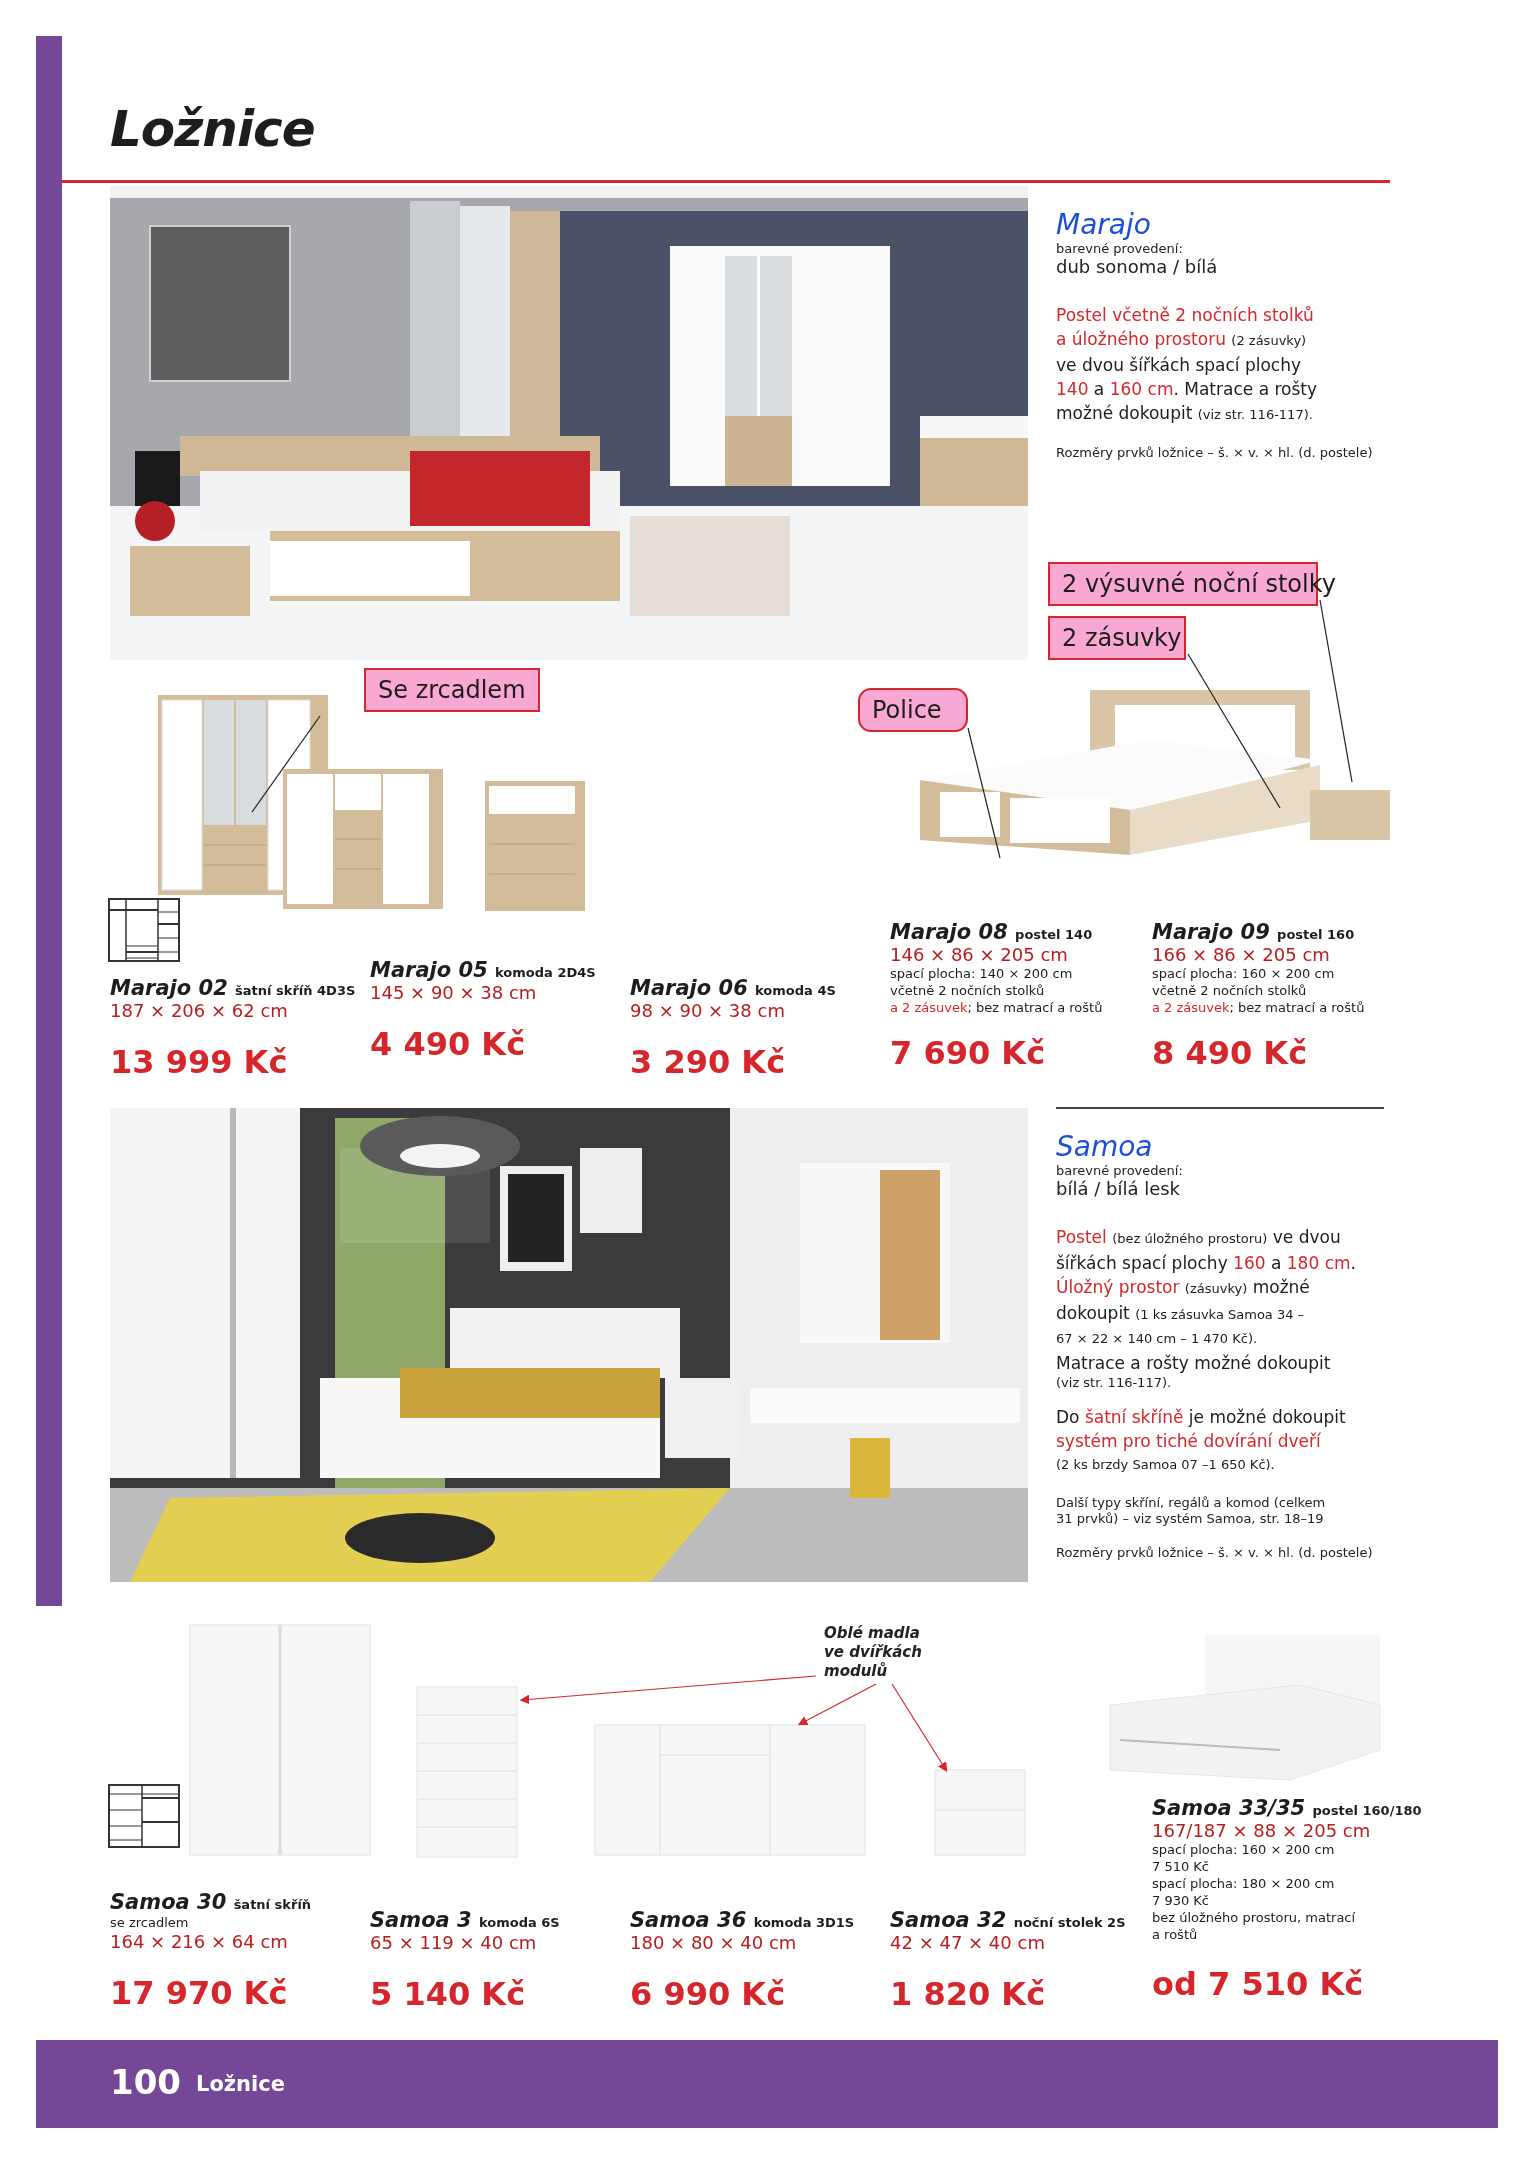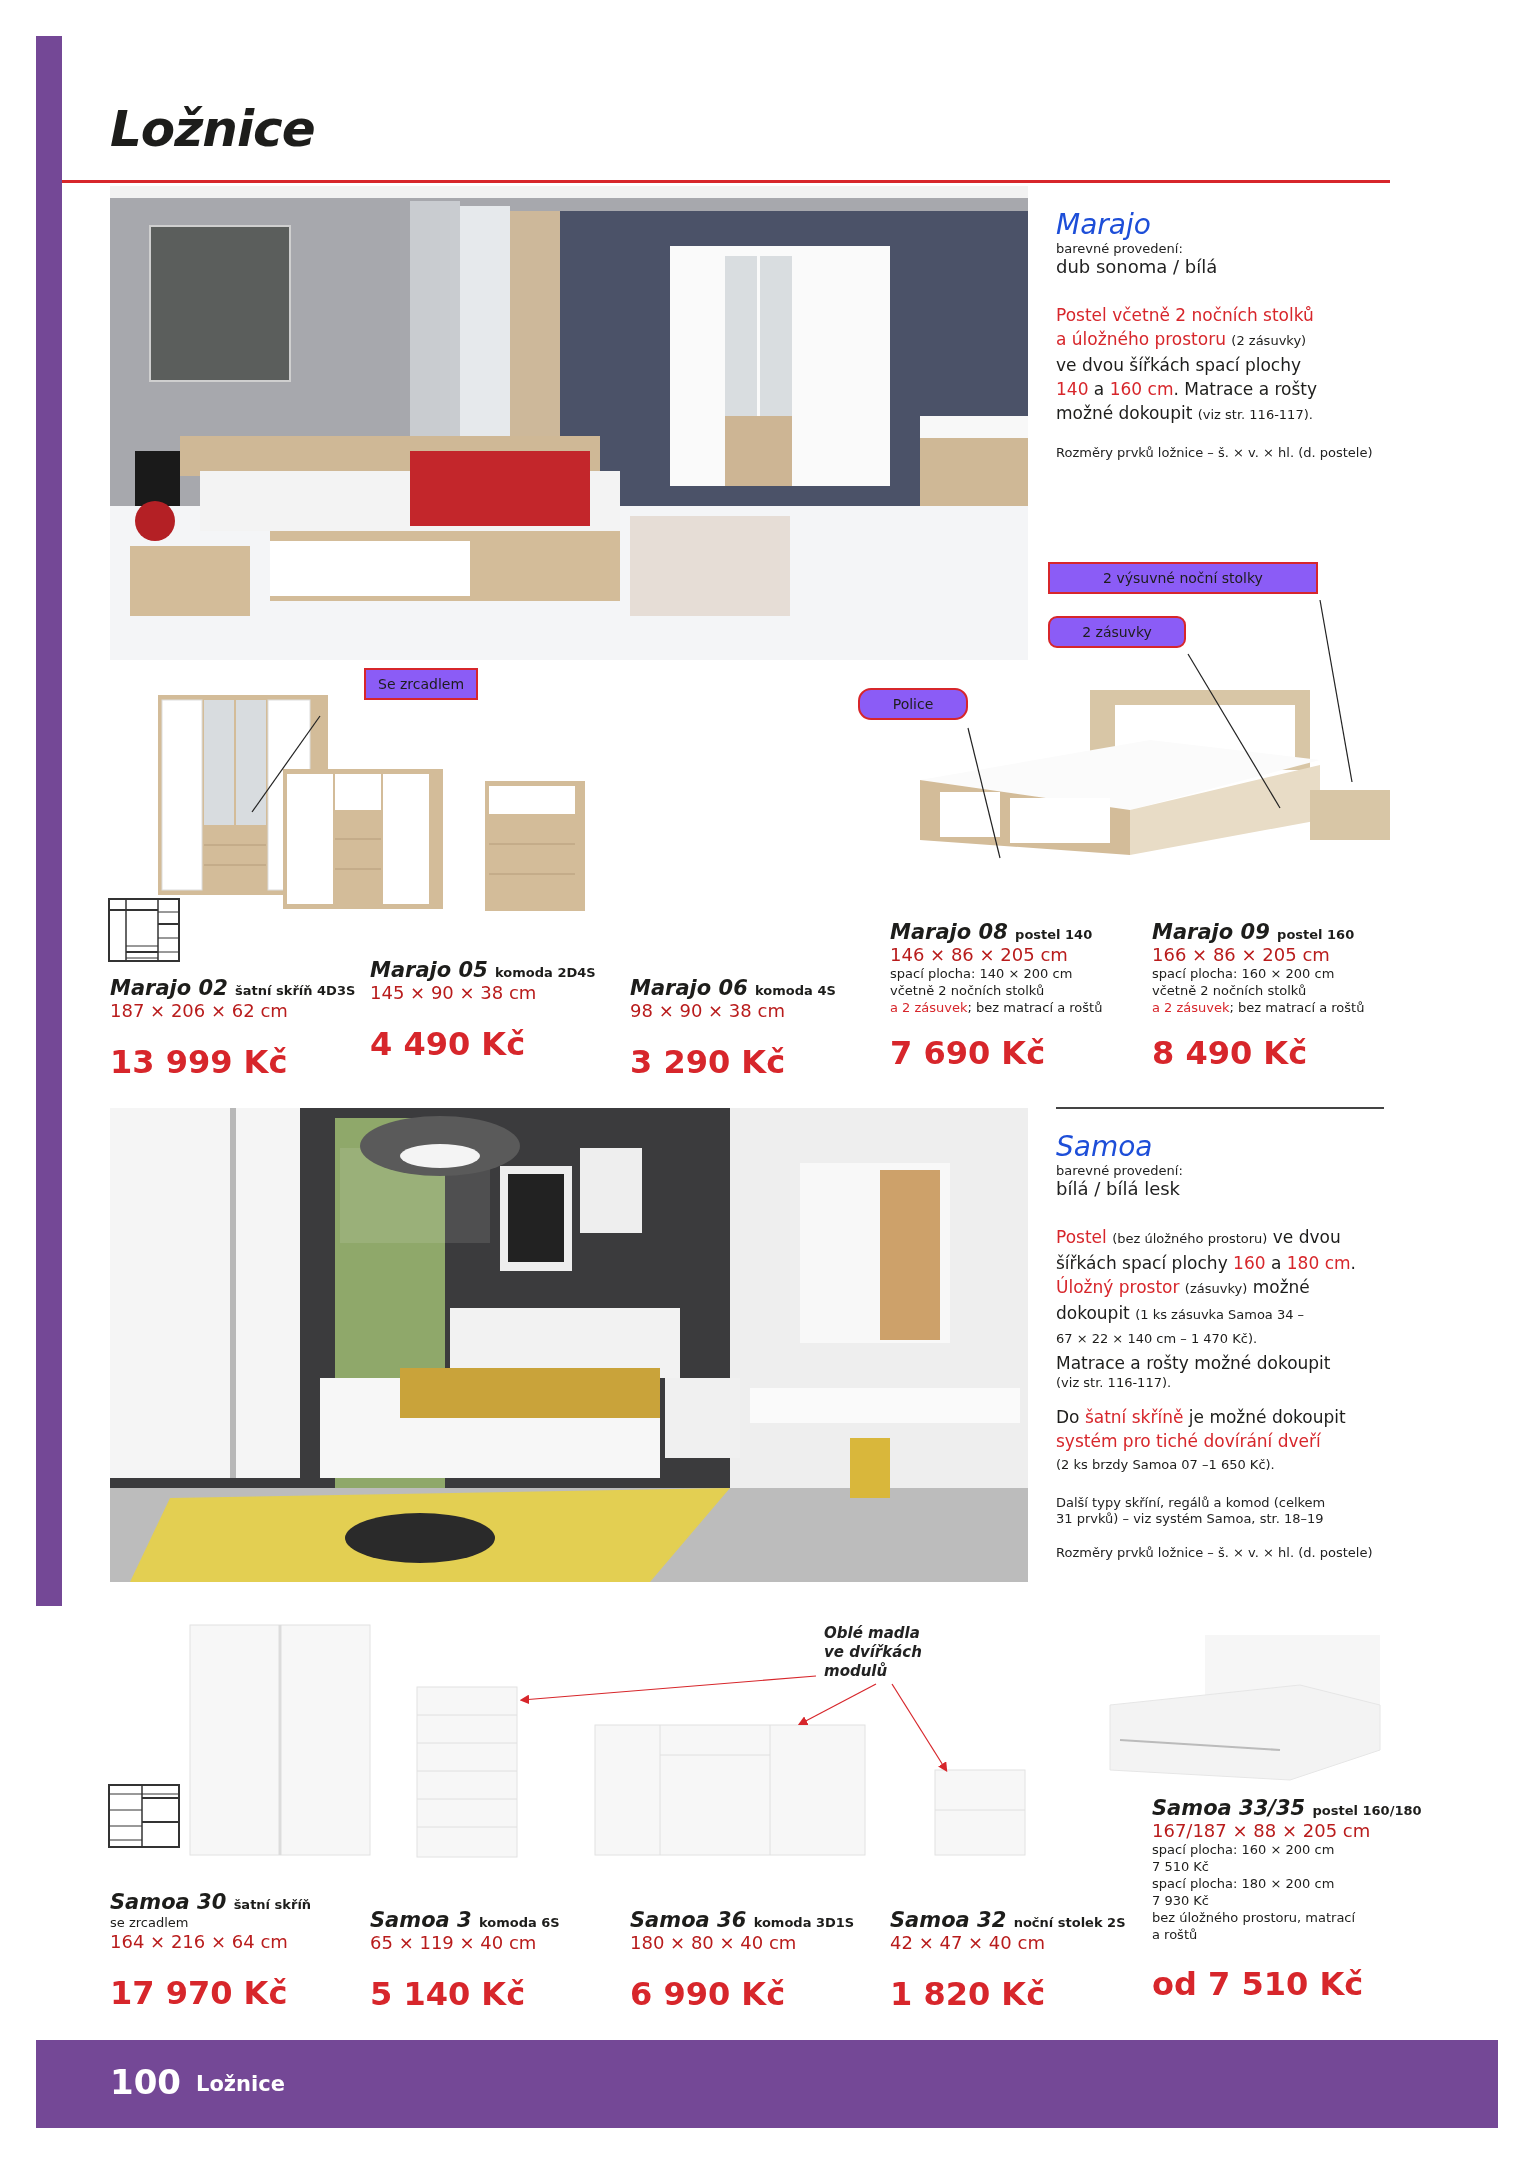--- a/index.html
+++ b/index.html
@@ -7,21 +7,21 @@
          font-family: "DejaVu Sans", sans-serif; color: #222; }
   .abs { position: absolute; }
   .purple-bar { left: 36px; top: 36px; width: 26px; height: 1570px; background: #744896; }
   .page-title { left: 110px; top: 100px; font-size: 50px; font-style: italic; font-weight: 700; color: #1d1d1b; letter-spacing: -1px; }
   .red-rule { left: 62px; top: 180px; width: 1328px; height: 3px; background: #d7262b; }
   .photo { overflow: hidden; }
   .red { color: #d7262b; }
   .series-name { font-size: 28px; font-style: italic; color: #1d4ed8; font-weight: 500; }
   .small { font-size: 13px; }
   .body-txt { font-size: 17px; line-height: 24px; color: #1d1d1b; }
-  .callout { border: 2px solid #d7262b; background: #8b5cf6; font-size: 14px; padding: 6px 12px; color: #1d1d1b; white-space: nowrap; text-align: center; }
+  .callout { border: 2px solid #d7262b; background: #f9a8d4; font-size: 24px; padding: 6px 12px; color: #1d1d1b; white-space: nowrap; }
   .prod-name { font-size: 21px; font-style: italic; color: #1d1d1b; white-space: nowrap; font-weight: bold; }
   .prod-name .type { font-size: 13px; font-style: normal; }
   .prod-dim { font-size: 18px; color: #b91c1c; white-space: nowrap; }
   .prod-note { font-size: 13px; line-height: 17px; color: #1d1d1b; white-space: nowrap; }
   .price { font-size: 32px; font-weight: 700; color: #d7262b; white-space: nowrap; }
   .footer { left: 36px; top: 2040px; width: 1462px; height: 88px; background: #744896; }
   .footer-num { left: 110px; top: 2062px; font-size: 34px; font-weight: 700; color: #fff; }
   .footer-label { left: 196px; top: 2072px; font-size: 21px; font-weight: 700; color: #fff; }
   .thin-rule { height: 2px; background: #444; }
   svg { display: block; }
@@ -118,21 +118,21 @@
 </div>
 
 <svg class="abs" style="left:0;top:0;" width="1529" height="900">
   <line x1="320" y1="716" x2="252" y2="812" stroke="#222" stroke-width="1.2"></line>
   <line x1="968" y1="728" x2="1000" y2="858" stroke="#222" stroke-width="1.2"></line>
   <line x1="1188" y1="654" x2="1280" y2="808" stroke="#222" stroke-width="1.2"></line>
   <line x1="1320" y1="600" x2="1352" y2="782" stroke="#222" stroke-width="1.2"></line>
 </svg>
 <div class="abs callout" style="left:364px;top:668px;">Se zrcadlem</div>
 <div class="abs callout" style="left:858px;top:688px;width:110px;border-radius:13px;">Police</div>
-<div class="abs callout" style="left:1048px;top:616px;width:138px;border-radius:9px;">2 zásuvky</div>
+<div class="abs callout" style="left:1048px;top:616px;width:138px;">2 zásuvky</div>
 <div class="abs callout" style="left:1048px;top:562px;width:270px;">2 výsuvné noční stolky</div>
 
 <div class="abs" style="left:108px;top:898px;">
   <svg width="72" height="64">
       <rect x="1" y="1" width="70" height="62" fill="#fff" stroke="#333" stroke-width="2"></rect>
       <line x1="18" y1="1" x2="18" y2="63" stroke="#333" stroke-width="1.5"></line>
       <line x1="50" y1="1" x2="50" y2="63" stroke="#333" stroke-width="1.5"></line>
       <line x1="1" y1="12" x2="50" y2="12" stroke="#333" stroke-width="2"></line>
       <line x1="50" y1="14" x2="71" y2="14" stroke="#333"></line>
       <line x1="50" y1="26" x2="71" y2="26" stroke="#333" stroke-width="2"></line>

